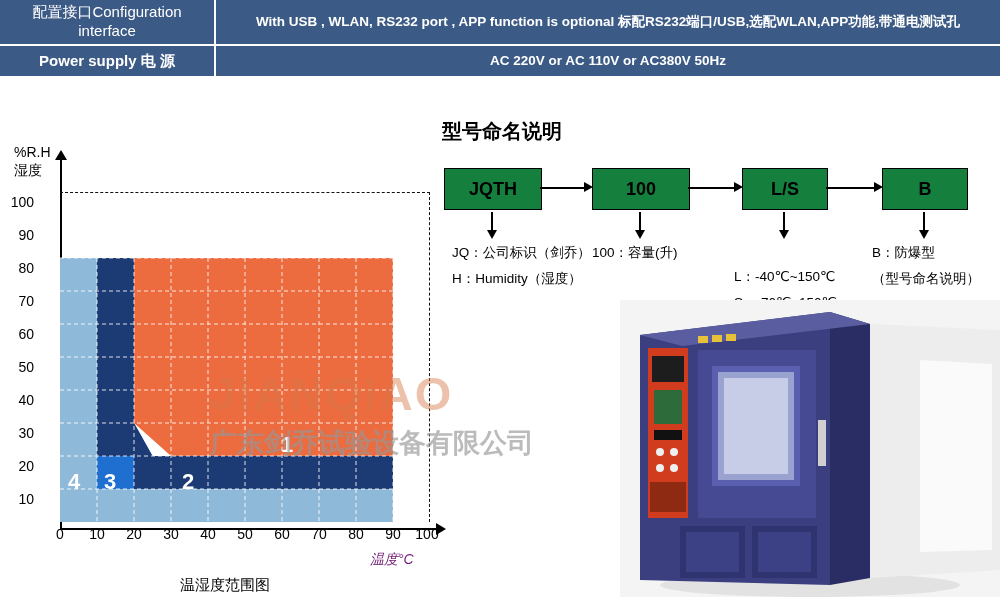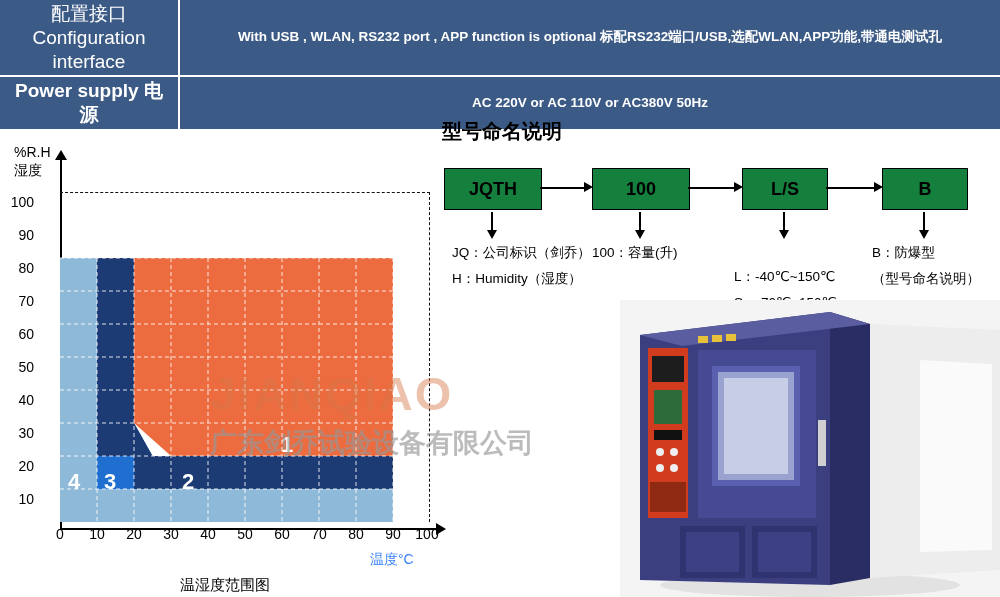--- a/index.html
+++ b/index.html
@@ -9,24 +9,24 @@
     font-family:"Liberation Sans","DejaVu Sans",sans-serif;
     position:relative;
     overflow:hidden;
   }
   
   .spec-table{
     position:absolute;left:0;top:0;width:1000px;
   }
   .spec-row{display:flex;align-items:stretch;}
   .spec-label{
-    width:178px;min-height:46px;
+    width:214px;min-height:46px;
     background:#3b5a85;color:#ffffff;
     display:flex;align-items:center;justify-content:center;
-    text-align:center;font-size:19px;line-height:1.25;
+    text-align:center;font-size:15px;line-height:1.25;
     border-bottom:2px solid #ffffff;
     box-sizing:border-box;
     padding:2px 6px;
   }
   .spec-value{
     flex:1;min-height:46px;
     background:#3b5a85;color:#ffffff;
     display:flex;align-items:center;justify-content:center;
     text-align:center;font-size:13.5px;line-height:1.25;
     border-bottom:2px solid #ffffff;
@@ -38,21 +38,21 @@
   .spec-row.r1 .spec-value{font-weight:bold;}
 
   
   .chart-wrap{
     position:absolute;left:0;top:110px;width:470px;height:487px;
   }
   .axis-label-y{
     position:absolute;left:14px;top:34px;font-size:14px;color:#000;line-height:1.25;
   }
   .axis-label-x{
-    position:absolute;left:370px;top:441px;font-size:14px;color:#3b82f6;
+    position:absolute;left:370px;top:441px;font-size:14px;color:#701a75;font-style:italic;
   }
   .plot{
     position:absolute;left:60px;top:82px;width:370px;height:330px;
   }
   .plot-inner{position:absolute;left:0;top:0;width:370px;height:330px;}
   .dash-border{
     position:absolute;left:0;top:0;width:370px;height:330px;
     border-top:1px dashed #111;border-right:1px dashed #111;
     box-sizing:border-box;
   }

